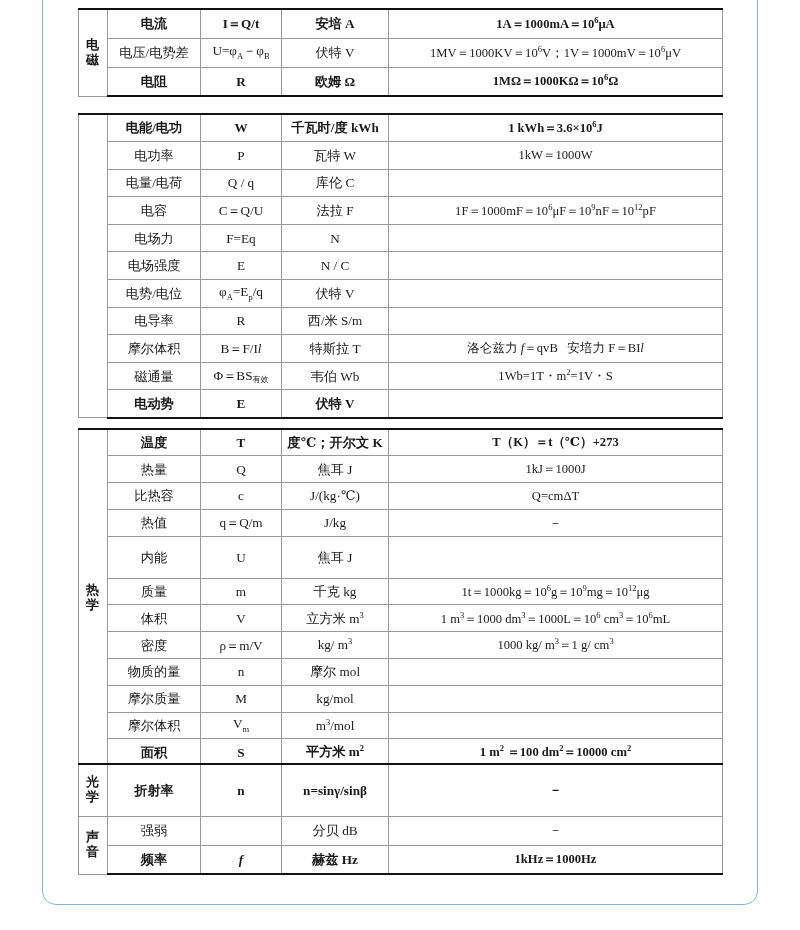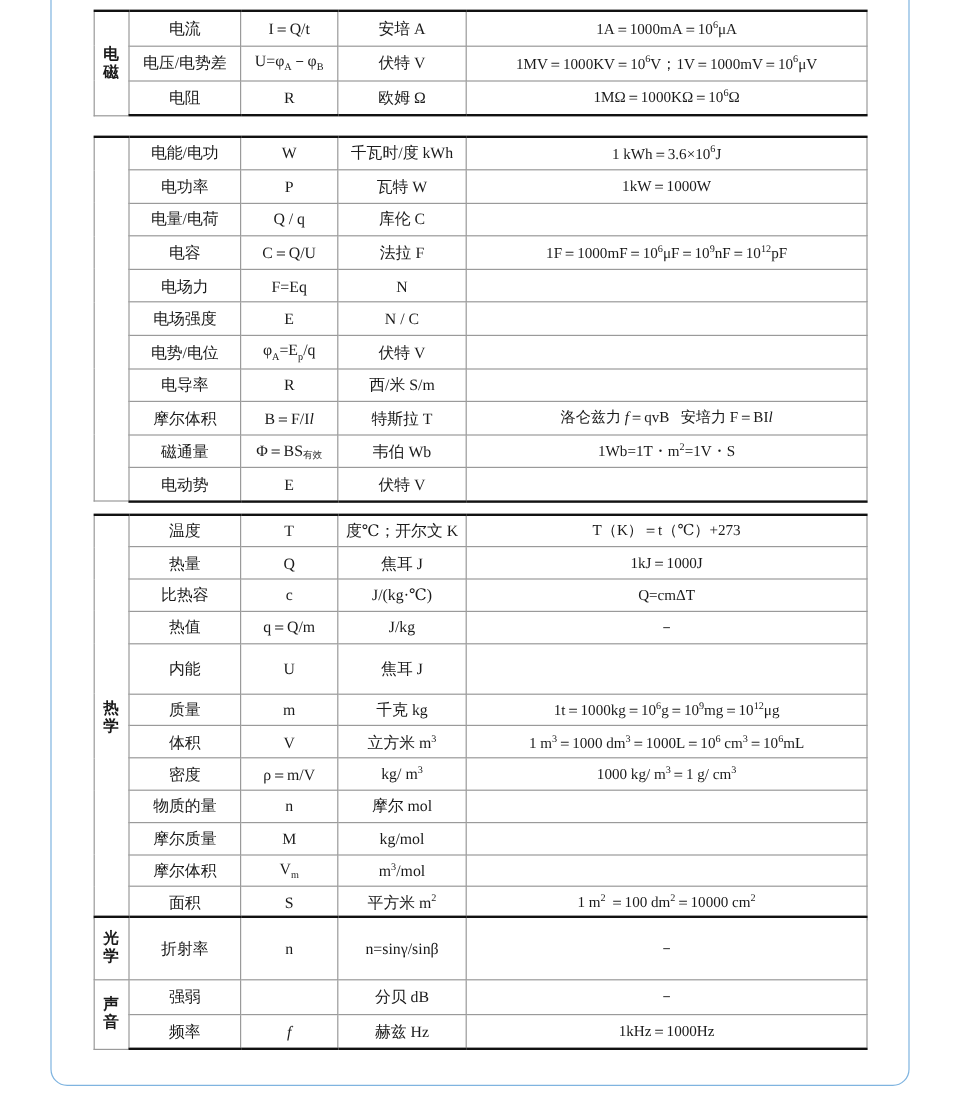--- a/index.html
+++ b/index.html
@@ -25,22 +25,22 @@
   .tbl td{
     border:1px solid #9a9a9a;
     text-align:center;
     vertical-align:middle;
     padding:0 3px;
     line-height:1.15;
     white-space:nowrap;
     overflow:hidden;
   }
   
-  .tbl tr.first-row td{border-top:2.6px solid #111;}
-  .tbl tr.last-row td{border-bottom:2.6px solid #111;}
+  .tbl tr.first-row td{border-top:2.6px solid #111;font-weight:bold;}
+  .tbl tr.last-row td{border-bottom:2.6px solid #111;font-weight:bold;}
 
   .c-cat{width:29px;}
   .c-name{width:93px;}
   .c-sym{width:81px;}
   .c-unit{width:107px;}
   .c-rel{width:334px;}
 
   .cat{
     font-weight:600;
     letter-spacing:1px;

